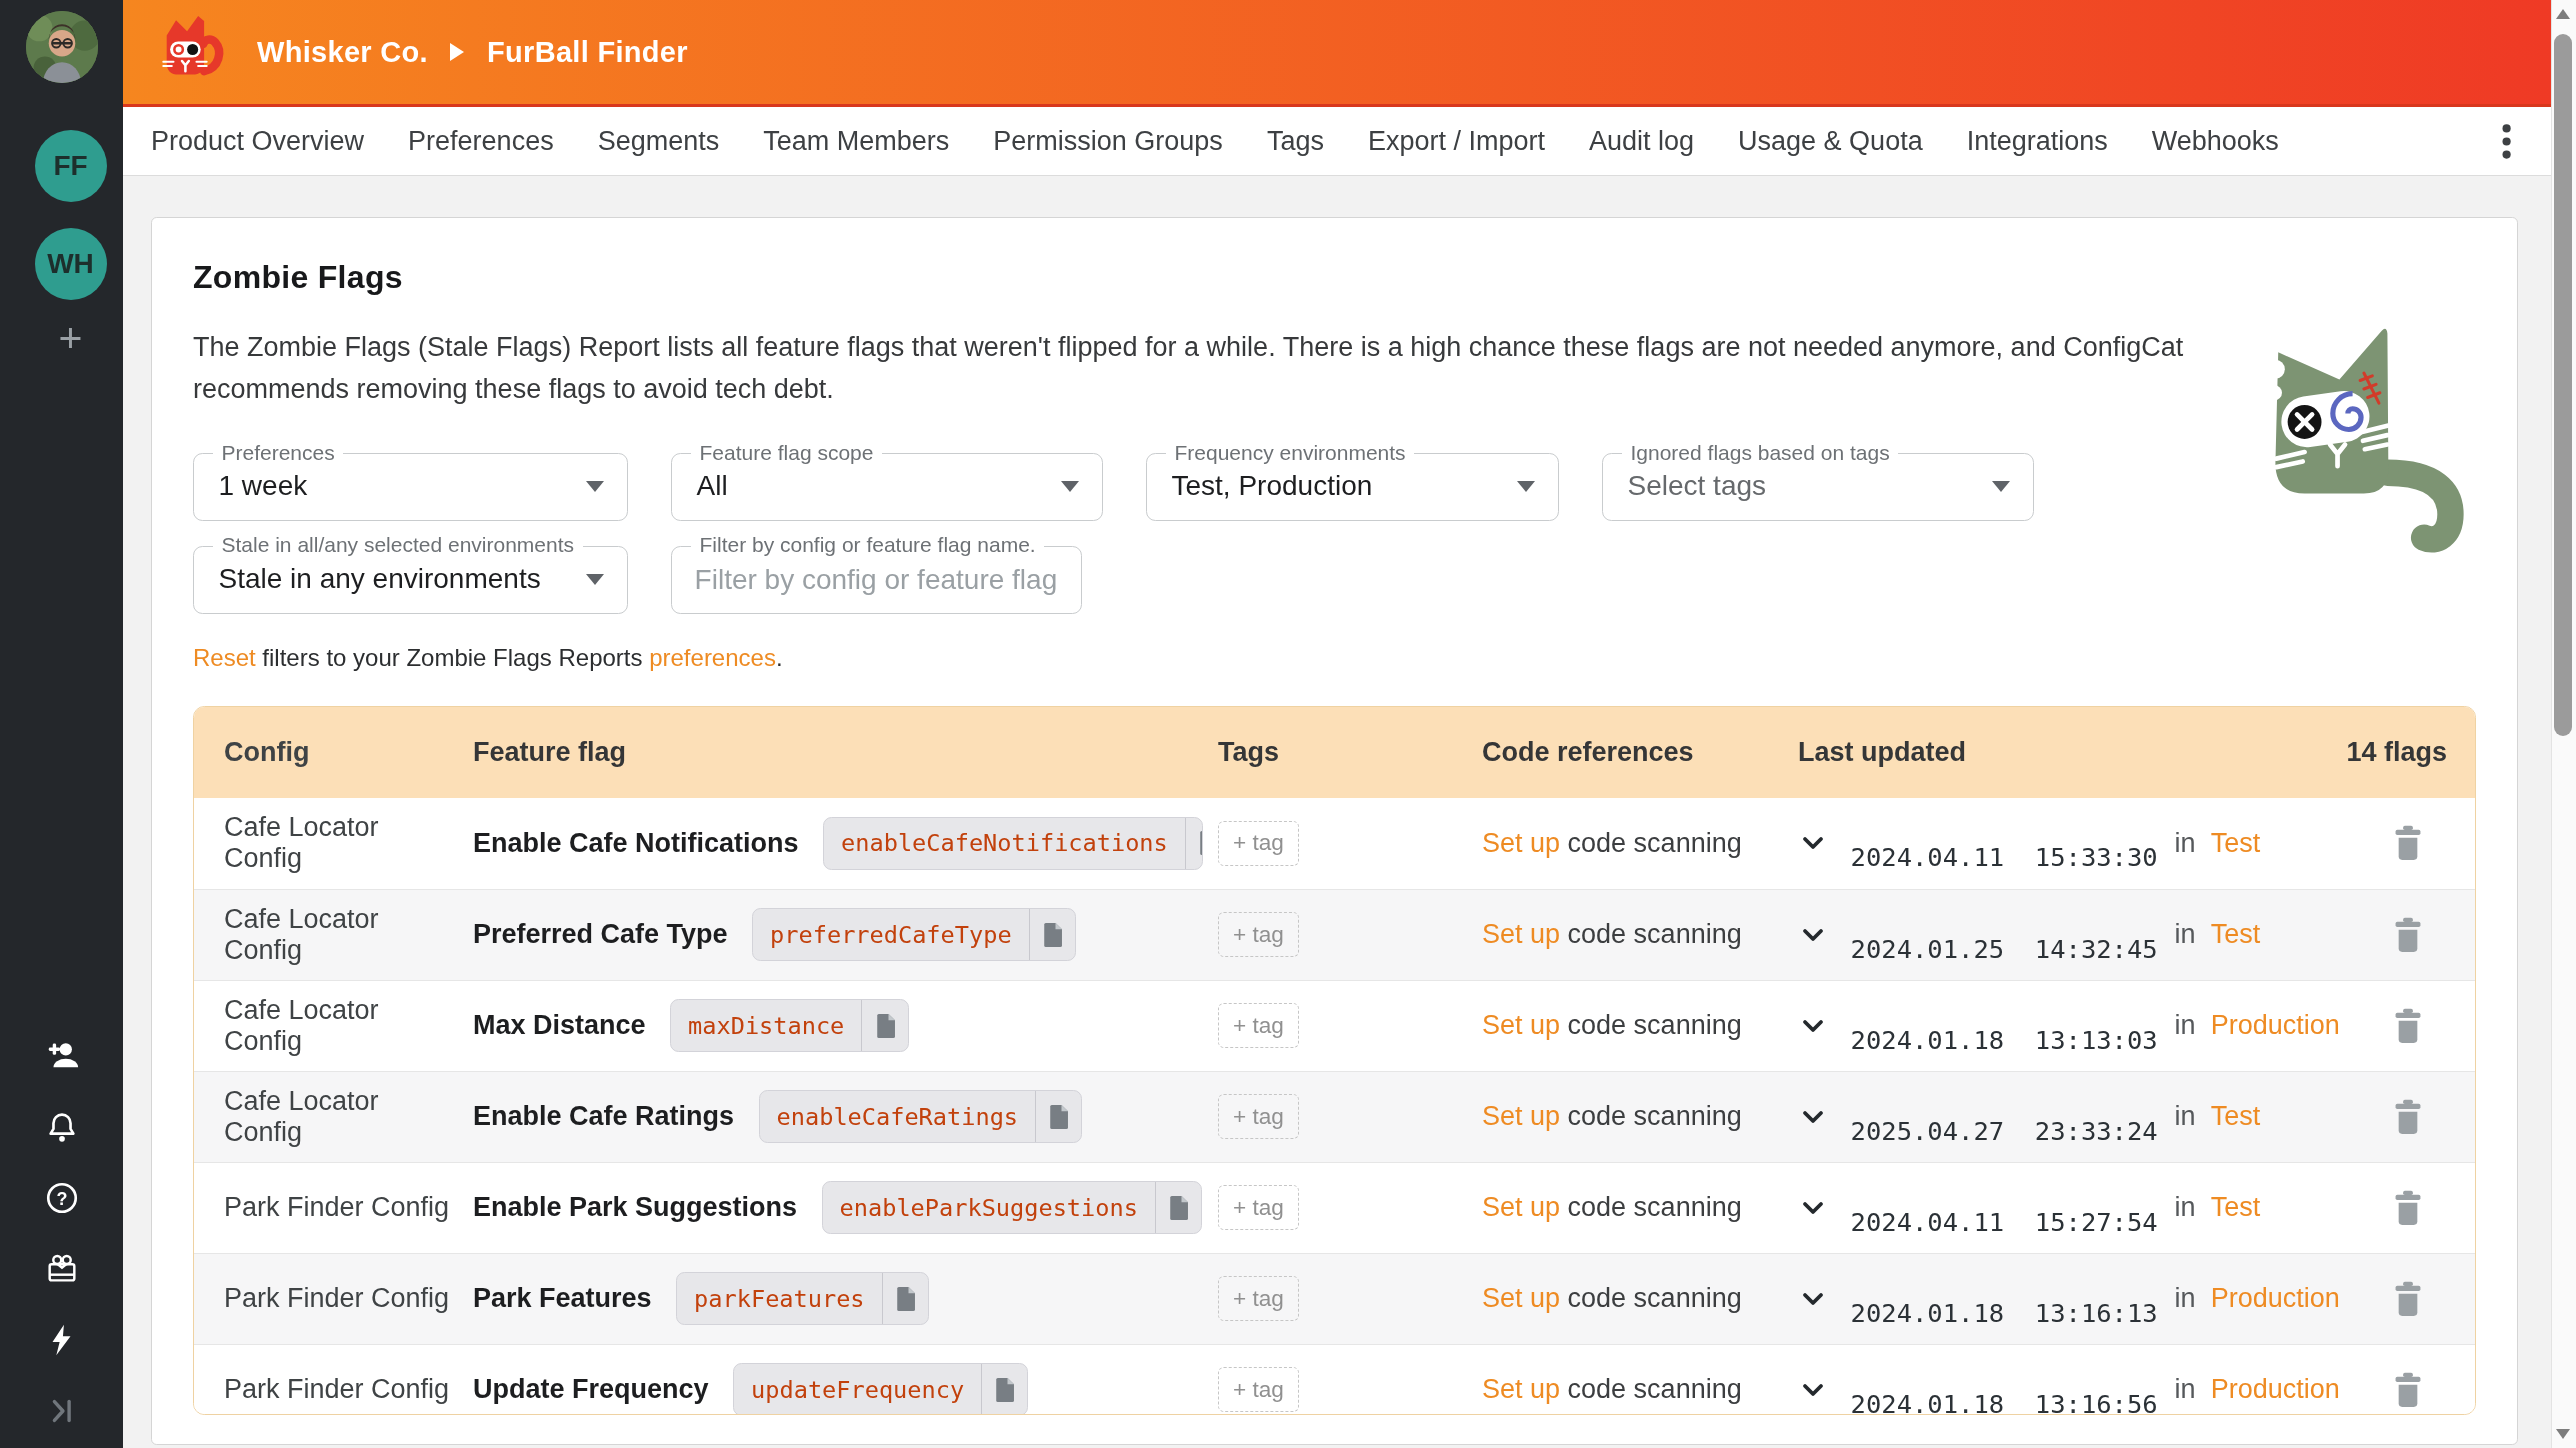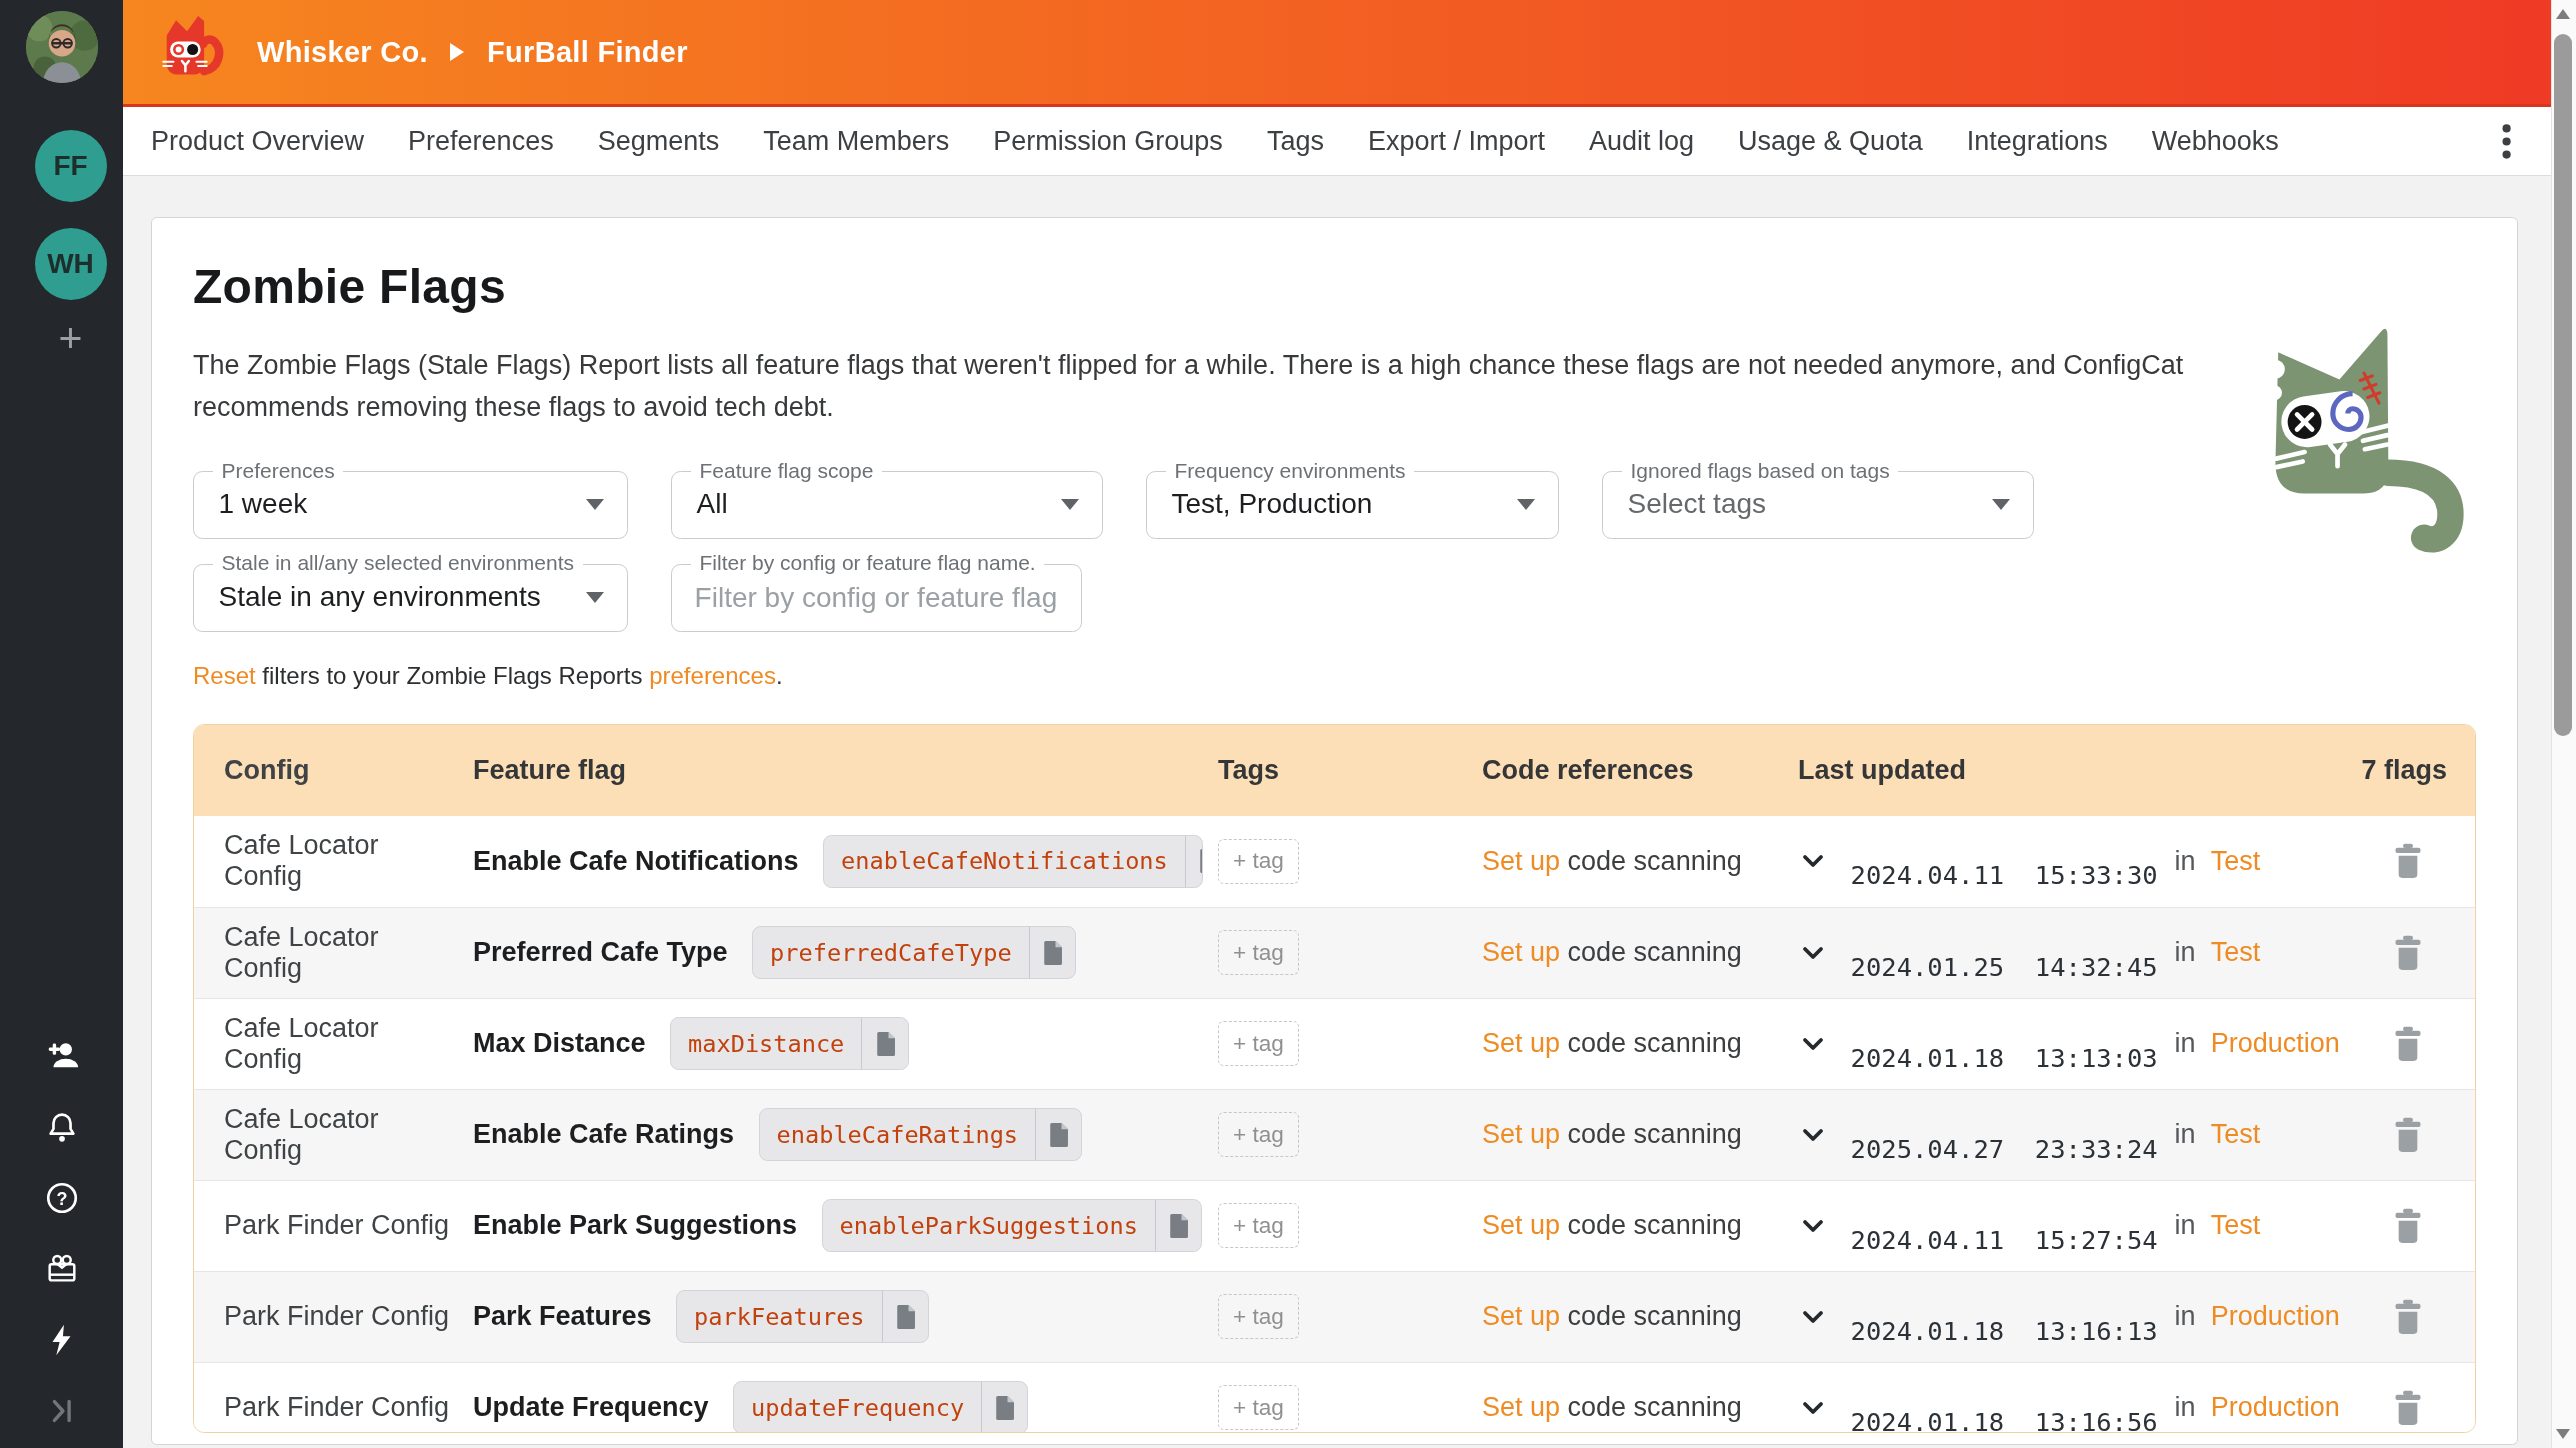--- a/index.html
+++ b/index.html
@@ -31,21 +31,21 @@
             border-bottom:1.9px solid #dcdcdc; display:flex; align-items:center; padding:0 38px 0 28px; z-index:3;gap:33px; }
   #nav-items { display:flex; gap:44px; list-style:none; }
   #nav-items li { font-size:27px; color:#3d4043; cursor:pointer; white-space:nowrap; }
   .kebab { margin-left:auto; cursor:pointer; display:flex; align-items:center; }
 
   
   #main { position:absolute; left:123px; top:189px; width:2428px; height:1260px; background:#f2f2f2; }
   #card { position:absolute; left:28px; top:28px; width:2367px; height:1228px; background:#fff;
           border:1.9px solid #d5d5d5; border-radius:5.7px; padding:0 41px; overflow:hidden; }
 
-  .page-title { margin-top:41px; font-size:48px; font-weight:700; color:#18191b; letter-spacing:0.3px; }
+  .page-title { margin-top:41px; font-size:32px; font-weight:700; color:#18191b; letter-spacing:0.3px; }
   .page-desc  { margin-top:30px; font-size:27px; line-height:42px; color:#37393b; max-width:2037px; }
 
   
   .mascot { position:absolute; top:102px; right:43px; width:224px; height:234px; }
 
   
   .filter-row { display:flex; gap:43px; margin-top:43px; }
   .filter-row + .filter-row { margin-top:24.5px; }
   .filterbox { position:relative; height:68px; border:1.9px solid #c9ccce; border-radius:9.4px; background:#fff; cursor:pointer; }
   .flabel { position:absolute; top:-13.2px; left:19px; background:#fff; padding:0 8.5px; font-size:21px; color:#6d7175; white-space:nowrap; }
@@ -298,21 +298,21 @@
 
     <p class="reset-line"><span class="olink">Reset</span><span style="white-space:pre;"> filters to your Zombie Flags Reports </span><a class="olink">preferences</a><span>.</span></p>
 
     <div class="tablewrap">
       <div class="thead">
         <div class="cell c-config">Config</div>
         <div class="cell">Feature flag</div>
         <div class="cell">Tags</div>
         <div class="cell">Code references</div>
         <div class="cell">Last updated</div>
-        <div class="cell c-count">7 flags</div>
+        <div class="cell c-count">14 flags</div>
       </div>
 
       <div id="rows">
         <div class="trow">
           <div class="cell c-config">Cafe Locator Config</div>
           <div class="cell">
             <span class="flagname">Enable Cafe Notifications</span>
             <span class="keybadge">
               <span class="keytext">enableCafeNotifications</span>
               <span class="copybtn">

